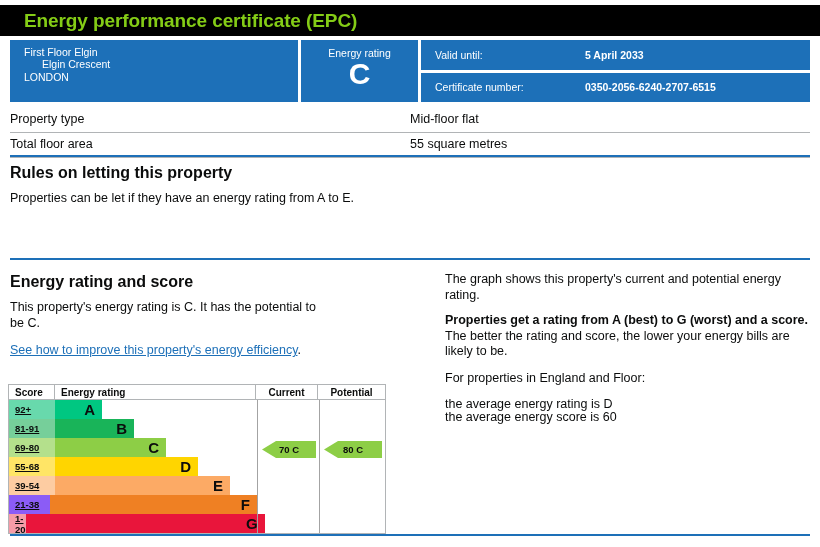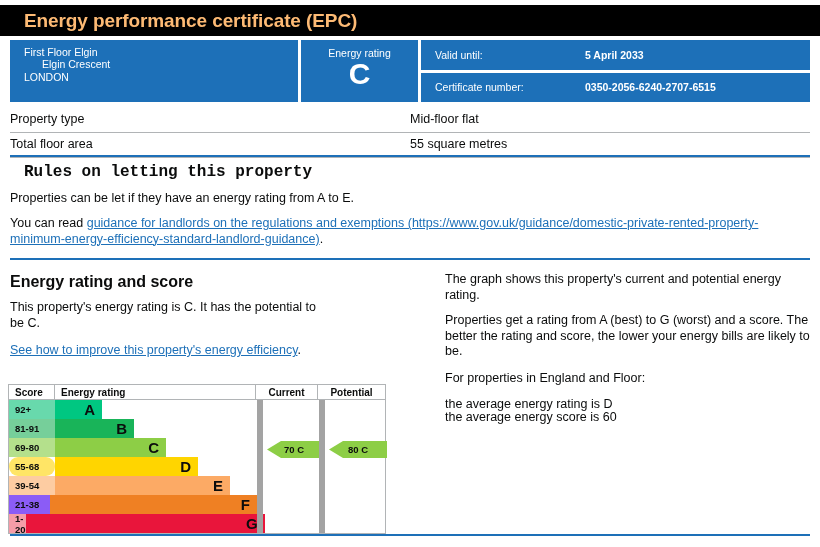--- a/index.html
+++ b/index.html
@@ -28,21 +28,21 @@
     position: absolute;
     left: 0;
     top: 5px;
     width: 820px;
     height: 31px;
     background: #000000;
     display: flex;
     align-items: center;
   }
   .title-bar .title-text {
-    color: #fdba74;
+    color: #84cc16;
     font-size: 19px;
     font-weight: bold;
     letter-spacing: -0.1px;
     padding-left: 24px;
   }
 
   
   .summary {
     position: absolute;
     left: 10px;
@@ -131,21 +131,21 @@
     position: absolute;
     font-size: 16px;
     font-weight: bold;
     line-height: 19px;
   }
   .para {
     position: absolute;
     font-size: 12.5px;
     line-height: 15.5px;
   }
-  .para.bold-lead b { font-weight: normal; }
+  .para.bold-lead b { font-weight: bold; }
   a.link {
     color: #1d70b8;
     text-decoration: underline;
   }
 
   
   .epc {
     position: absolute;
     left: 8px;
     top: 384px;
@@ -182,20 +182,21 @@
   }
   .band .score {
     width: 46px;
     box-sizing: border-box;
     padding-left: 6px;
     display: flex;
     align-items: center;
     font-size: 9.5px;
     font-weight: bold;
     color: #0b0c0c;
+    text-decoration: underline;
   }
   .band .barwrap {
     flex: 1;
     position: relative;
   }
   .band .bar {
     height: 19px;
     box-sizing: border-box;
     display: flex;
     align-items: center;
@@ -206,21 +207,21 @@
     color: #0b0c0c;
   }
 
   .epc-cols {
     flex: 1;
     display: flex;
     position: relative;
   }
   .epc-col {
     box-sizing: border-box;
-    border-left: 6px solid #a3a3a3;
+    border-left: 1px solid #a3a3a3;
     position: relative;
   }
   .col-current   { width: 62px; }
   .col-potential { width: 68px; }
 
   .arrow {
     position: absolute;
     top: 41px;
     left: 4px;
     height: 17px;
@@ -276,27 +277,24 @@
       <span>Mid-floor flat</span>
     </div>
     <div class="prop-row">
       <span class="prop-label">Total floor area</span>
       <span>55 square metres</span>
     </div>
   </div>
 
   <div class="rule-blue" style="top:155px;"></div>
 
-  <div class="h2" style="left:24px; top:163px;font-family:Liberation Mono, monospace;">Rules on letting this property</div>
+  <div class="h2" style="left:10px; top:163px;">Rules on letting this property</div>
 
   <div class="para" style="left:10px; top:191px; width:790px;">Properties can be let if they have an energy rating from A to E.</div>
 
-  <div class="para" style="left:10px; top:216px; width:790px;">
-    <span>You can read </span><a class="link" href="#">guidance for landlords on the regulations and exemptions (https://www.gov.uk/guidance/domestic-private-rented-property-minimum-energy-efficiency-standard-landlord-guidance)</a><span>.</span>
-  </div>
 
   <div class="rule-blue" style="top:258px;"></div>
 
   <div class="h2" style="left:10px; top:272px;">Energy rating and score</div>
 
   <div class="para" style="left:10px; top:300px; width:320px;">This property's energy rating is C. It has the potential to be C.</div>
 
   <div class="para" style="left:10px; top:343px; width:310px;">
     <a class="link" href="#">See how to improve this property's energy efficiency</a><span>.</span>
   </div>
@@ -334,21 +332,21 @@
               <div class="bar" style="background: rgb(25, 180, 89); width: 79px;">B</div>
             </div>
           </div>
           <div class="band">
             <div class="score" style="background: rgb(180, 224, 140);">69-80</div>
             <div class="barwrap">
               <div class="bar" style="background: rgb(141, 206, 70); width: 111px;">C</div>
             </div>
           </div>
           <div class="band">
-            <div class="score" style="background: rgb(255, 229, 102); border-radius: 9px;">55-68</div>
+            <div class="score" style="background: rgb(255, 229, 102);">55-68</div>
             <div class="barwrap">
               <div class="bar" style="background: rgb(255, 213, 0); width: 143px;">D</div>
             </div>
           </div>
           <div class="band">
             <div class="score" style="background: rgb(253, 204, 162);">39-54</div>
             <div class="barwrap">
               <div class="bar" style="background: rgb(252, 170, 101); width: 175px;">E</div>
             </div>
           </div>

